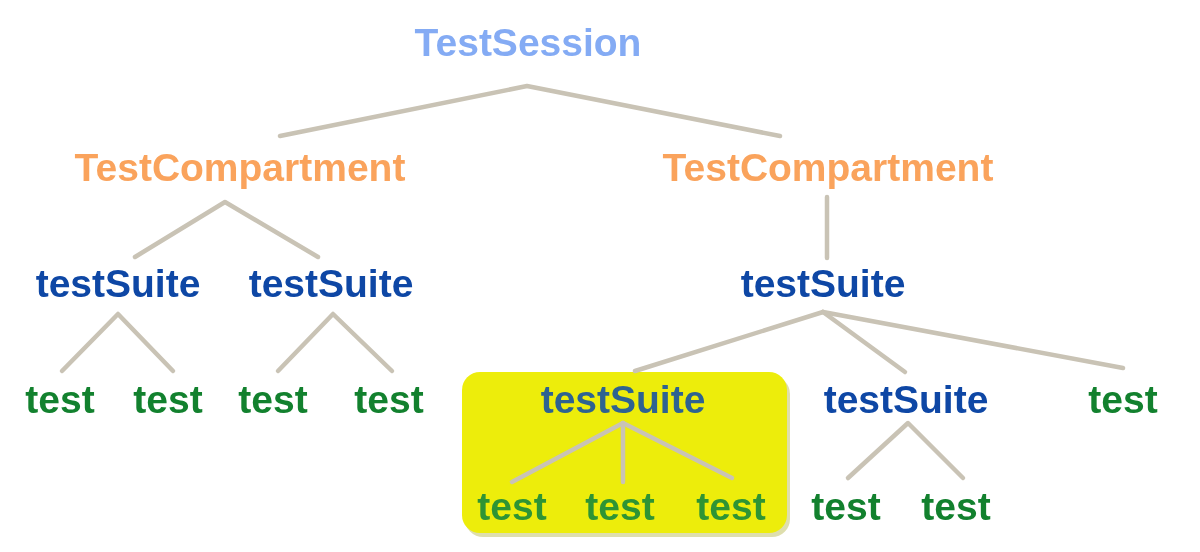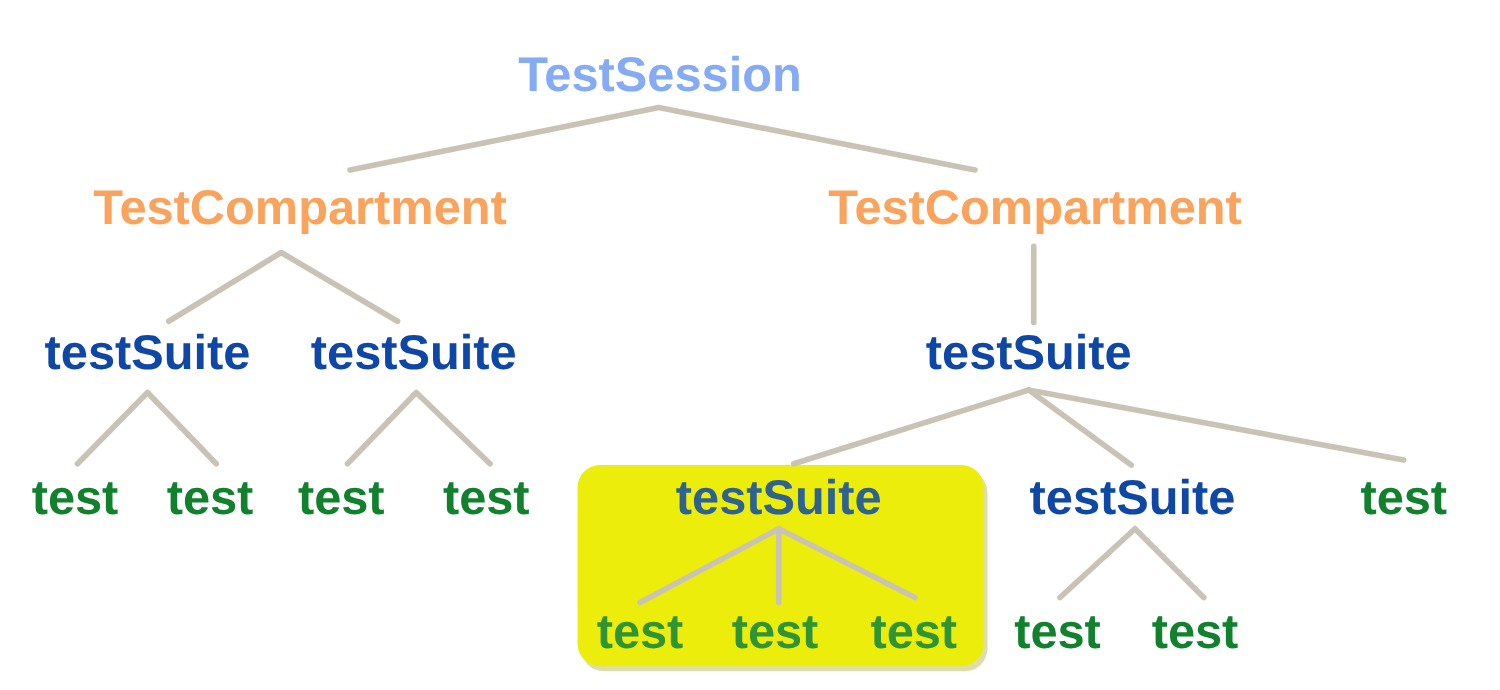--- a/index.html
+++ b/index.html
@@ -49,21 +49,21 @@
       <polyline points="278,371 333,314 392,371" fill="none" stroke="#C9C3B5" stroke-width="4.5" stroke-linecap="round" stroke-linejoin="round"></polyline>
       <polyline points="823,312 635,371" fill="none" stroke="#C9C3B5" stroke-width="4.5" stroke-linecap="round" stroke-linejoin="round"></polyline>
       <polyline points="823,312 905,372" fill="none" stroke="#C9C3B5" stroke-width="4.5" stroke-linecap="round" stroke-linejoin="round"></polyline>
       <polyline points="823,312 1123,368" fill="none" stroke="#C9C3B5" stroke-width="4.5" stroke-linecap="round" stroke-linejoin="round"></polyline>
       <polyline points="623,423 512,482" fill="none" stroke="#C9C3B5" stroke-width="4.5" stroke-linecap="round" stroke-linejoin="round"></polyline>
       <polyline points="623,423 623,482" fill="none" stroke="#C9C3B5" stroke-width="4.5" stroke-linecap="round" stroke-linejoin="round"></polyline>
       <polyline points="623,423 732,478" fill="none" stroke="#C9C3B5" stroke-width="4.5" stroke-linecap="round" stroke-linejoin="round"></polyline>
       <polyline points="848,478 908,423 963,478" fill="none" stroke="#C9C3B5" stroke-width="4.5" stroke-linecap="round" stroke-linejoin="round"></polyline>
     </svg>
 
-<div class="node" style="left: 528px; top: 60px; color: rgb(132, 171, 244);">TestSession</div>
+<div class="node" style="left: 528px; top: 42px; color: rgb(132, 171, 244);">TestSession</div>
     <div class="node" style="left: 240px; top: 167px; color: rgb(250, 163, 92);">TestCompartment</div>
     <div class="node" style="left: 828px; top: 167px; color: rgb(250, 163, 92);">TestCompartment</div>
     <div class="node" style="left: 118px; top: 283px; color: rgb(14, 71, 165);">testSuite</div>
     <div class="node" style="left: 331px; top: 283px; color: rgb(14, 71, 165);">testSuite</div>
     <div class="node" style="left: 823px; top: 283px; color: rgb(14, 71, 165);">testSuite</div>
     <div class="node" style="left: 60px; top: 399px; color: rgb(18, 129, 46);">test</div>
     <div class="node" style="left: 168px; top: 399px; color: rgb(18, 129, 46);">test</div>
     <div class="node" style="left: 273px; top: 399px; color: rgb(18, 129, 46);">test</div>
     <div class="node" style="left: 389px; top: 399px; color: rgb(18, 129, 46);">test</div>
     <div class="node" style="left: 623px; top: 399px; color: rgb(46, 99, 145);">testSuite</div>

